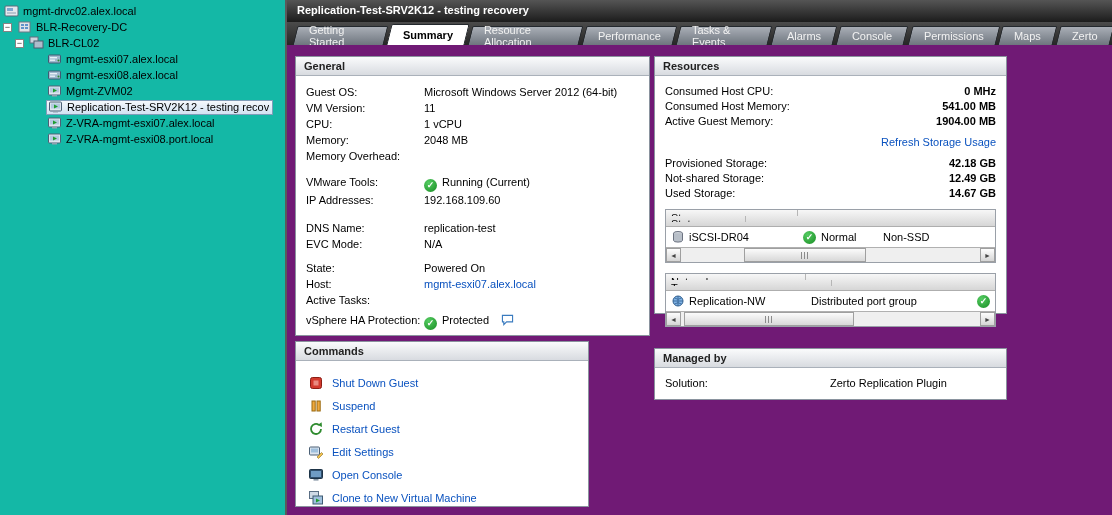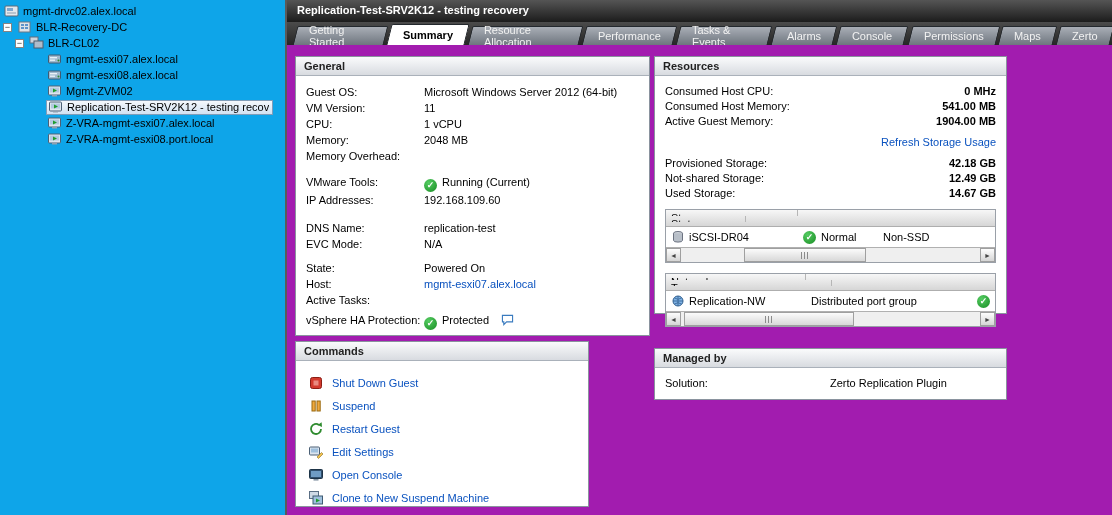--- a/index.html
+++ b/index.html
@@ -1,21 +1,21 @@
 <!DOCTYPE html>
 <html><head>
 <meta charset="utf-8">
 <style>
   * { margin:0; padding:0; box-sizing:border-box; }
   html,body { width:1112px; height:515px; overflow:hidden; }
   body { font-family:"Liberation Sans", sans-serif; font-size:11px; color:#000; background:#fff; }
   .app { display:flex; width:1112px; height:515px; }
 
   
-  .tree-pane { width:287px; flex:0 0 287px; background:#0ea5e9; border-right:2px solid #5a5a5a; padding-top:3px; overflow:hidden; }
+  .tree-pane { width:287px; flex:0 0 287px; background:#14b8a6; border-right:2px solid #5a5a5a; padding-top:3px; overflow:hidden; }
   .tree-row { height:16px; display:flex; align-items:center; white-space:nowrap; overflow:hidden; }
   .indent { flex:0 0 auto; }
   .expander { flex:0 0 9px; width:9px; height:9px; border:1px solid #848484; background:#fff; margin-right:4px;
               font-size:9px; line-height:7px; text-align:center; color:#333; }
   .expander::before { content:"−"; }
   .node { display:flex; align-items:center; padding:0 3px 0 1px; height:15px; }
   .tree-row.selected .node { background:linear-gradient(#f5f8fc,#d2e2f2); border:1px solid #7f9db9; }
   .ticon { width:15px; height:14px; flex:0 0 15px; margin-right:4px; display:inline-flex; }
   .ticon svg { width:15px; height:14px; }
   .tlabel { overflow:hidden; }
@@ -25,21 +25,21 @@
   .titlebar { height:22px; background:linear-gradient(#555,#1c1c1c); color:#fff; font-weight:bold;
               padding:4px 10px 0 10px; flex:0 0 22px; white-space:nowrap; }
   .tabstrip { height:23px; flex:0 0 23px; background:linear-gradient(#4b4b4b,#262626);
               display:flex; align-items:flex-end; padding-left:8px; gap:3px; }
   .tab { height:19px; padding:0 13px; transform:skewX(-14deg); border:1px solid #23282d; border-bottom:none;
          background:linear-gradient(#a9aeb6,#6e757e); color:#f2f2f2; display:flex; align-items:center;
          border-radius:2px 2px 0 0; cursor:pointer; }
   .tab > span { transform:skewX(14deg); }
   .tab.active { background:#fff; color:#000; font-weight:bold; height:21px; }
 
-  .content { position:relative; flex:1; background:#a21caf; }
+  .content { position:relative; flex:1; background:#701a75; }
 
   .panel { position:absolute; background:#fff; border:1px solid #8a939e; }
   .panel-header { height:19px; background:linear-gradient(#fafbfc,#d8dbe0); border-bottom:1px solid #aab1ba;
                   font-weight:bold; padding:3px 8px; color:#222; }
 
   
   .g-body { padding:8px 10px; }
   .g-row { display:flex; min-height:16px; line-height:16px; }
   .g-label { flex:0 0 118px; }
   .g-value { flex:1; }
@@ -399,21 +399,21 @@
             <a class="link">Open Console</a>
           </div>
           <div class="cmd-item">
             <span class="cmd-icon">
               <svg viewBox="0 0 16 16">
                   <rect x="1.5" y="1.5" width="9" height="7" fill="#cfdae6" stroke="#5a6e84"></rect>
                   <rect x="5" y="6" width="9.5" height="8" fill="#9fc0dd" stroke="#3f5a73"></rect>
                   <polygon points="8,8.5 12,10.5 8,12.5" fill="#1f9d2f"></polygon>
                 </svg>
             </span>
-            <a class="link">Clone to New Suspend Machine</a>
+            <a class="link">Clone to New Virtual Machine</a>
           </div>
         </div>
       </div>
 
       <div class="panel panel-resources">
         <div class="panel-header">Resources</div>
         <div class="r-body">
           <div class="r-row">
               <span>Consumed Host CPU:</span>
               <span class="r-value">0 MHz</span>

